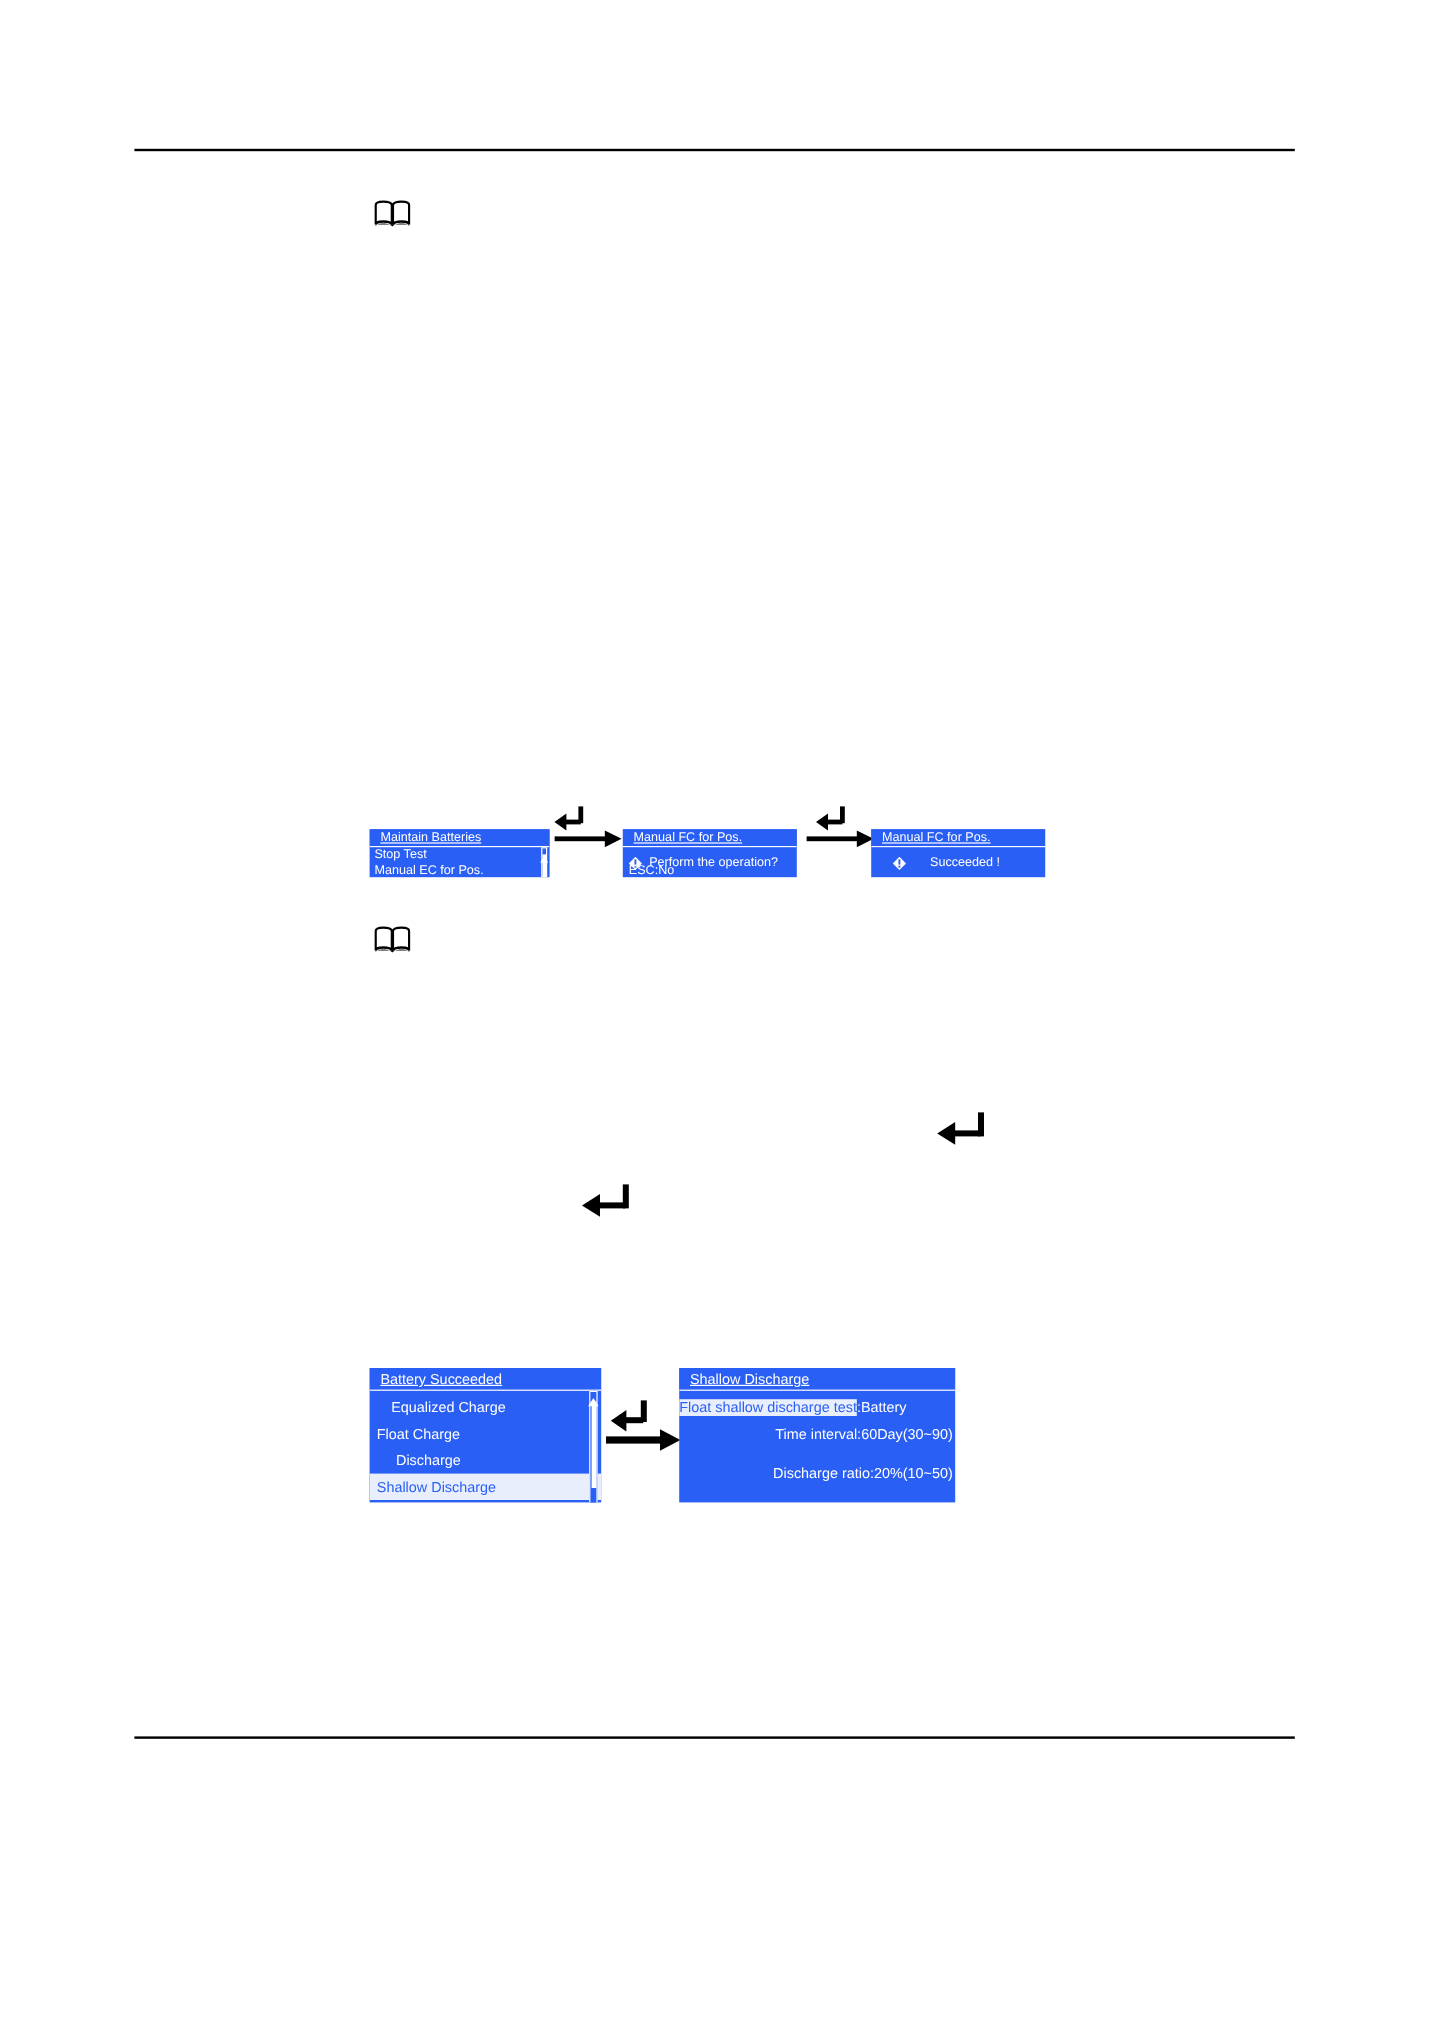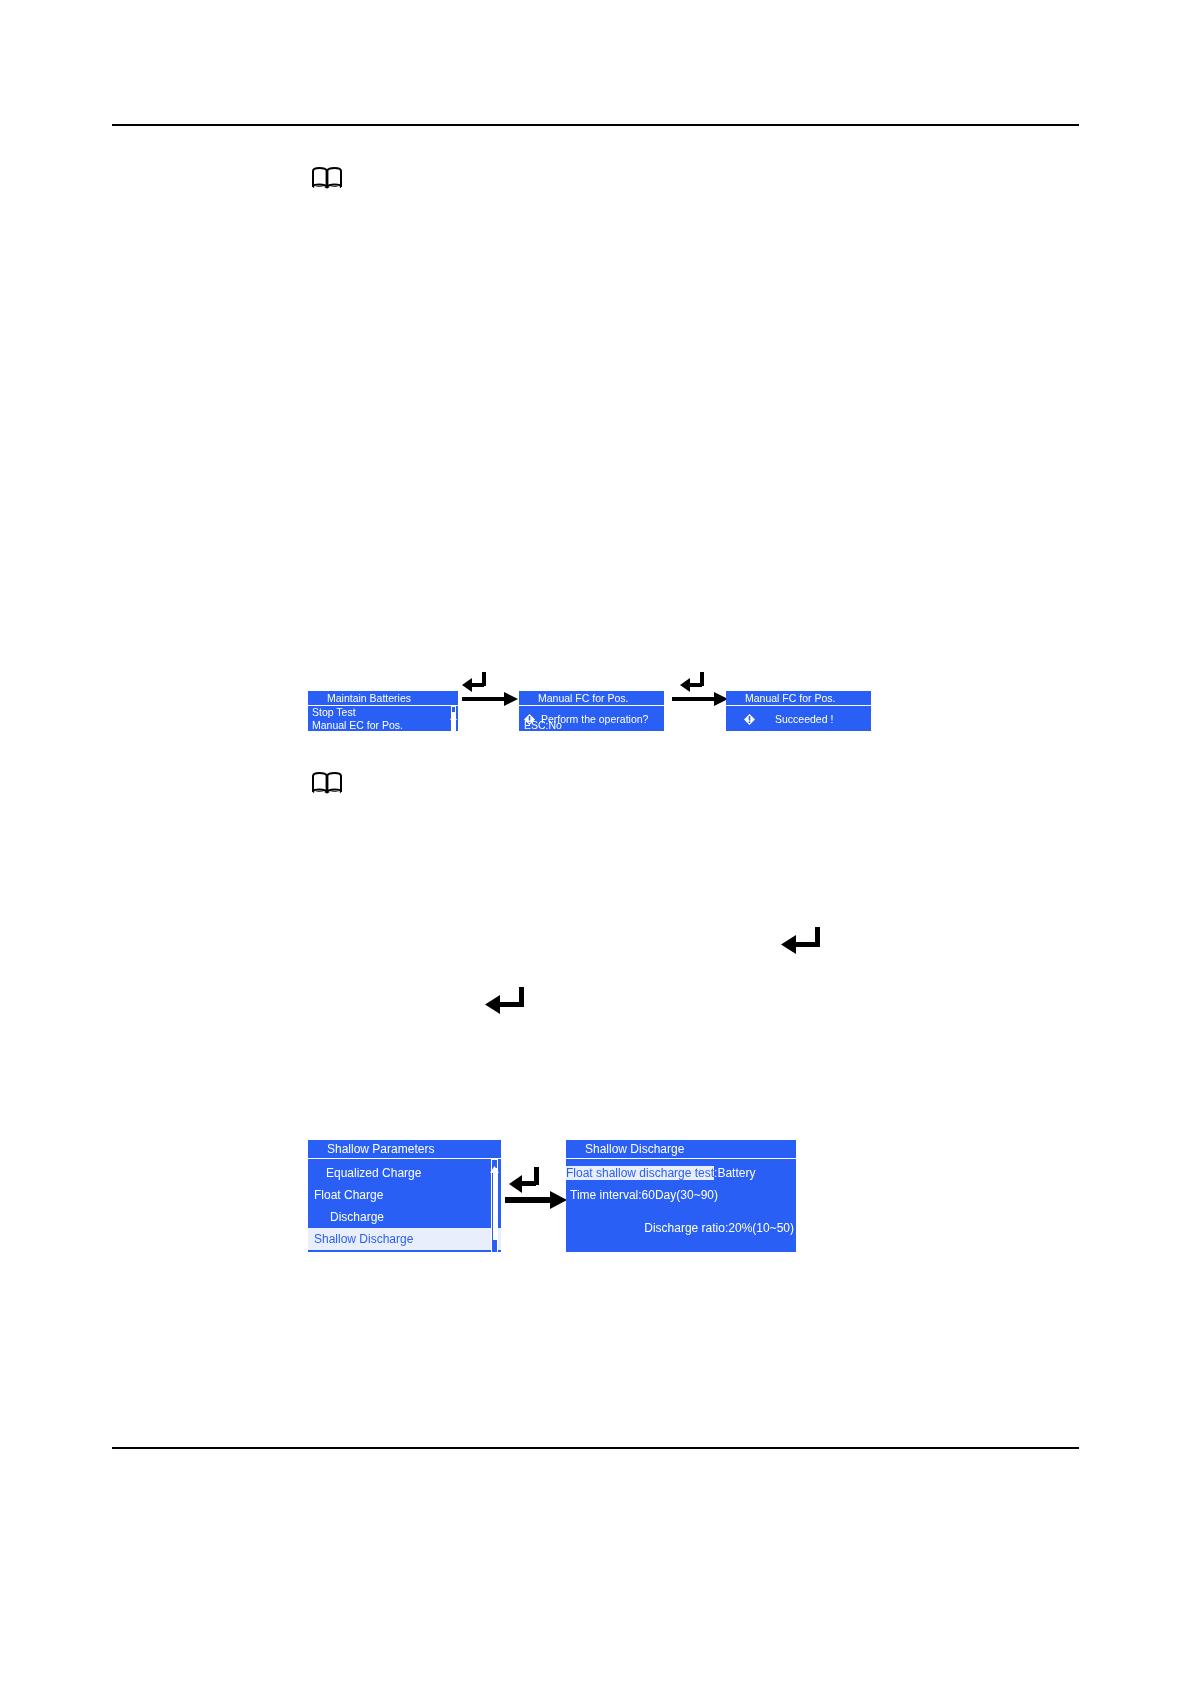--- a/index.html
+++ b/index.html
@@ -54,23 +54,24 @@
     box-sizing: border-box;
     font-family: "Liberation Sans", sans-serif;
     color: #ffffff;
     overflow: hidden;
   }
   .lcd-title {
     background: #2a5ff5;
     color: #ffffff;
     font-size: 10.5px;
     line-height: 14px;
-    padding: 0 19px;
+    padding: 0 9px;
     border-bottom: 1px solid #ffffff;
     white-space: nowrap;
+    text-decoration: underline;
   }
   .lcd-body {
     position: relative;
     padding: 0;
   }
   .lcd-row {
     font-size: 10.5px;
     line-height: 13px;
     padding: 0 4px;
     white-space: nowrap;
@@ -286,21 +287,21 @@
 
   <div class="enter-glyph" style="left:483px; top:985px;">
     <svg viewBox="0 0 46 34" width="46" height="34" aria-hidden="true">
       <rect x="36" y="2" width="5" height="20" fill="#000"></rect>
       <rect x="14" y="17" width="24" height="5" fill="#000"></rect>
       <polygon points="17,10 17,29 2,19.5" fill="#000"></polygon>
     </svg>
   </div>
 
   <div class="lcd" id="f2p1" style="left:308px; top:1140px; width:193px; height:112px;">
-    <div class="lcd-title" style="font-size:12px; line-height:18px;">Shallow Parameters</div>
+    <div class="lcd-title" style="font-size:12px; line-height:18px;">Battery Succeeded</div>
     <div class="lcd-body" style="height:93px; position:relative; padding-top:3px;">
       <div class="lcd-row" style="font-size:12px; line-height:22px; padding-left:18px;">Equalized Charge</div>
       <div class="lcd-row" style="font-size:12px; line-height:22px; padding-left:6px;">Float Charge</div>
       <div class="lcd-row" style="font-size:12px; line-height:22px; padding-left:22px;">Discharge</div>
       <div class="lcd-row sel" style="font-size:12px; line-height:22px; padding-left:6px;">Shallow Discharge</div>
       <div class="lcd-scroll" style="right:2px; width:9px;">
         <div class="track" style="width:7px;"></div>
         <div class="arrow-up" style="width:9px; height:7px;">
           <svg viewBox="0 0 9 7" width="9" height="7">
               <polygon points="4.5,0 9,7 0,7" fill="#fff"></polygon>
@@ -329,21 +330,21 @@
   </div>
 
   <div class="lcd" id="f2p2" style="left:566px; top:1140px; width:230px; height:112px;">
     <div class="lcd-title" style="font-size:12px; line-height:18px;">Shallow Discharge</div>
     <div class="lcd-body" style="height:93px; position:relative; padding-top:3px;">
 
       <div class="lcd-row" style="font-size:12px; line-height:22px; padding-left:0px; text-align:left;">
         <span class="inv">Float shallow discharge test</span><span>:</span><span>Battery</span>
       </div>
 
-      <div class="lcd-row" style="font-size:12px; line-height:22px; padding-right:2px; text-align:left;">
+      <div class="lcd-row" style="font-size:12px; line-height:22px; padding-right:2px; text-align:right;">
         <span>Time interval</span><span>:</span><span>60Day(30~90)</span>
       </div>
 
       <div class="lcd-row" style="font-size:12px; line-height:22px; padding-right:2px; text-align:right;margin-top:11px;">
         <span>Discharge ratio</span><span>:</span><span>20%(10~50)</span>
       </div>
 
     </div>
   </div>
 

